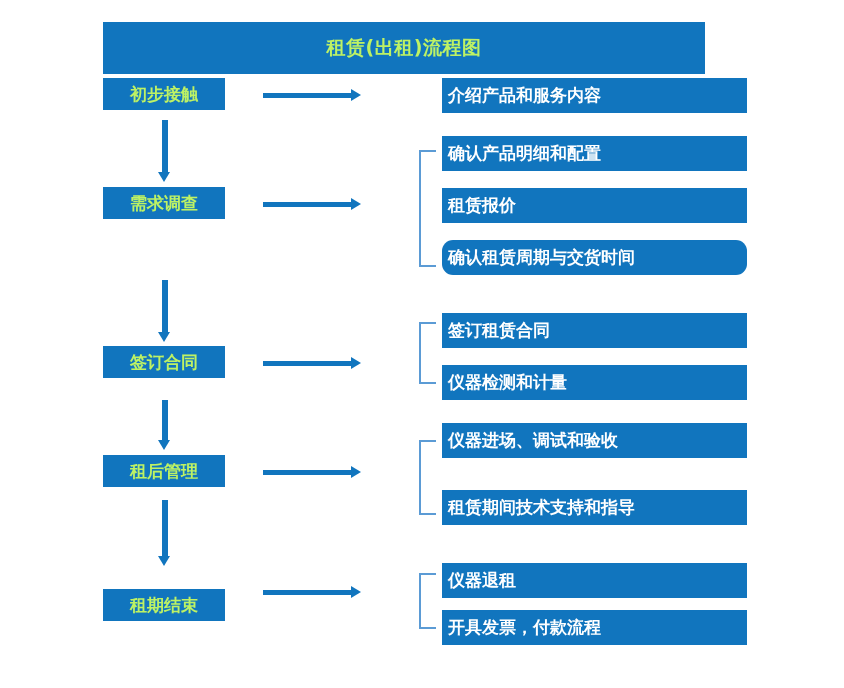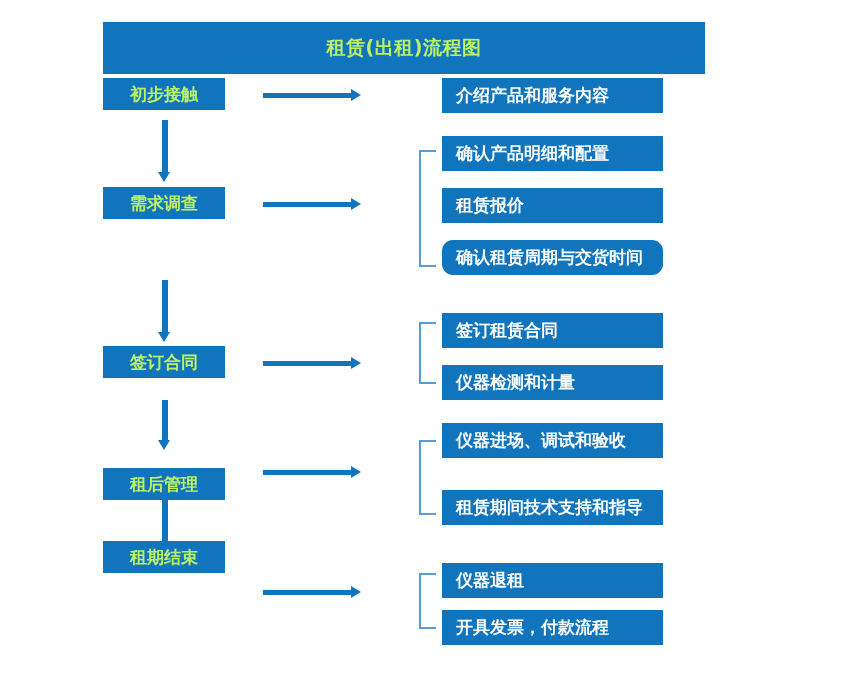--- a/index.html
+++ b/index.html
@@ -44,30 +44,30 @@
     color: #bef264;
     font-size: 17px;
     font-weight: bold;
     display: flex;
     align-items: center;
     justify-content: center;
   }
   .detail-box {
     position: absolute;
     left: 442px;
-    width: 221px;
+    width: 305px;
     height: 35px;
     background: #1175be;
     color: #ffffff;
     font-size: 17px;
     font-weight: bold;
     display: flex;
     align-items: center;
     justify-content: flex-start;
-    padding-left: 14px;
+    padding-left: 6px;
     box-sizing: border-box;
   }
   
   .v-arrow {
     position: absolute;
     left: 158px;
     width: 13px;
   }
   .v-arrow .shaft {
     position: absolute;
@@ -162,35 +162,35 @@
   </div>
   <div class="bracket" style="top:322px; height:62px;"></div>
   <div class="detail-box" style="top:313px;">签订租赁合同</div>
   <div class="detail-box" style="top:365px;">仪器检测和计量</div>
 
   <div class="v-arrow" style="top:400px;">
     <div class="shaft" style="height:40px;"></div>
     <div class="head" style="top:40px;"></div>
   </div>
 
-  <div class="stage-box" style="top:468px;">租后管理</div>
+  <div class="stage-box" style="top:455px;">租后管理</div>
   <div class="h-arrow" style="top:466px;">
     <div class="shaft"></div>
       <div class="head"></div>
   </div>
   <div class="bracket" style="top:440px; height:75px;"></div>
   <div class="detail-box" style="top:423px;font-family:Liberation Mono, monospace;">仪器进场、调试和验收</div>
   <div class="detail-box" style="top:490px;text-align:right;">租赁期间技术支持和指导</div>
 
   <div class="v-arrow" style="top:500px;">
     <div class="shaft" style="height:56px;"></div>
     <div class="head" style="top:56px;"></div>
   </div>
 
-  <div class="stage-box" style="top:541px;">租期结束</div>
+  <div class="stage-box" style="top:589px;">租期结束</div>
   <div class="h-arrow" style="top:586px;">
     <div class="shaft"></div>
       <div class="head"></div>
   </div>
   <div class="bracket" style="top:573px; height:56px;"></div>
   <div class="detail-box" style="top:563px;">仪器退租</div>
   <div class="detail-box" style="top:610px;">开具发票，付款流程</div>
 
 </div>
 

